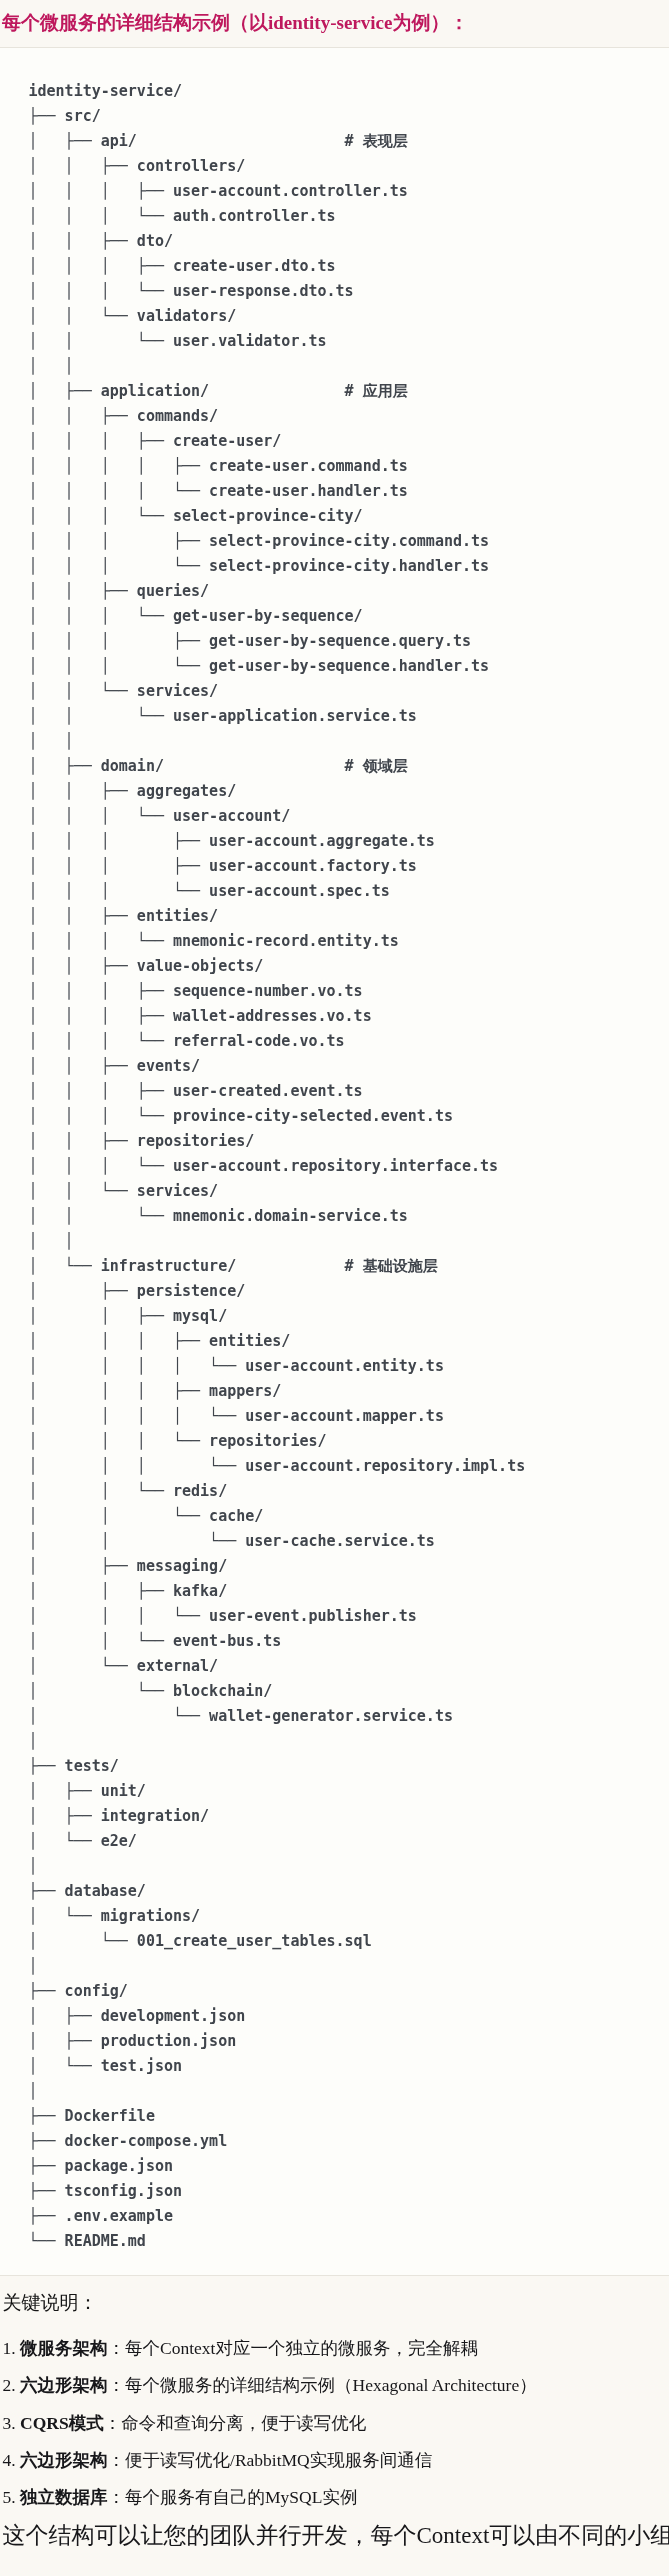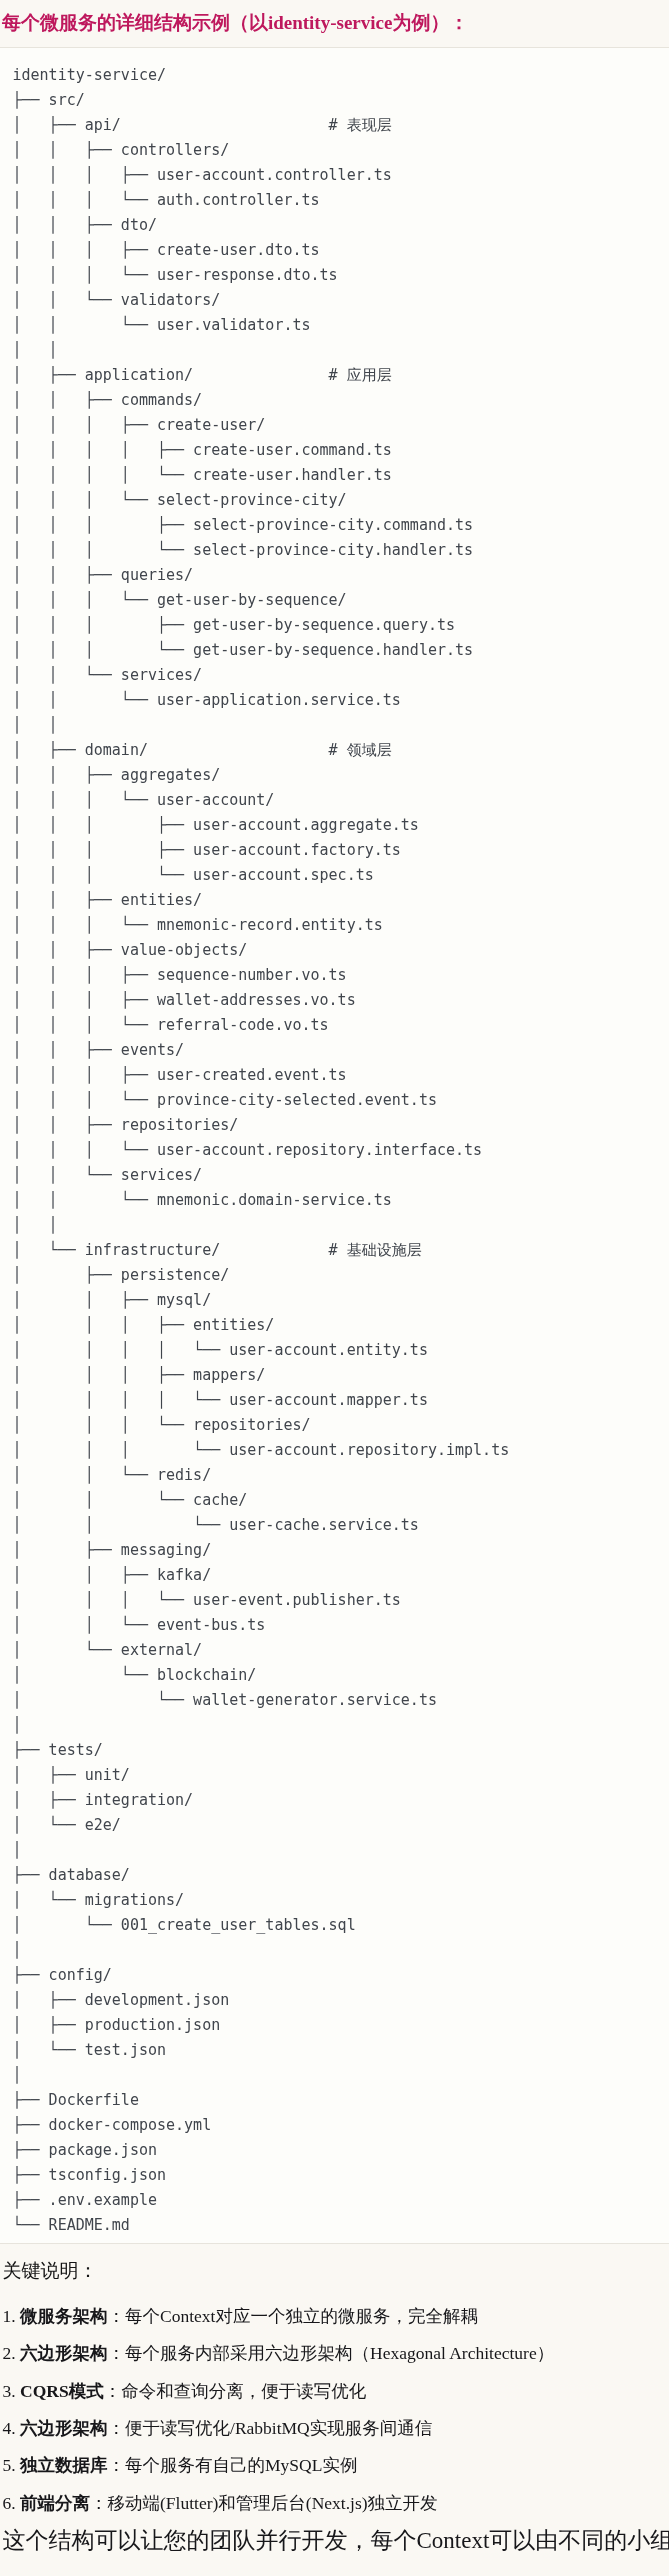--- a/index.html
+++ b/index.html
@@ -18,26 +18,27 @@
     color:#be185d;
   }
   .codeblock{
     border-top:0.6px solid #e7e4dc;
     border-bottom:0.6px solid #e7e4dc;
     background:#fdfdfa;
     padding:15px 6.3px 5px 12.5px;
     overflow:hidden;
   }
   .codeblock pre{
-    margin:0;
+    margin:16px;
     font-family:"DejaVu Sans Mono", monospace;
     font-size:15px;
     line-height:25px;
     color:#40454c;
     white-space:pre;
+    font-weight:bold;
   }
   .notes{
     padding:0 5px 17.5px 2.5px;
   }
   .notes-heading{
     margin:13.8px 0 0 0;
     font-size:19px;
     line-height:27.5px;
     font-weight:400;
     color:#141414;
@@ -163,31 +164,28 @@
 </div>
 
 <div class="notes">
   <h2 class="notes-heading">关键说明：</h2>
 
   <div class="note-list">
     <div class="note-item">
       <span class="note-num">1.</span><span class="note-label">微服务架构</span><span>：</span><span>每个Context对应一个独立的微服务，完全解耦</span>
     </div>
     <div class="note-item">
-      <span class="note-num">2.</span><span class="note-label">六边形架构</span><span>：</span><span>每个服务内部采用六边形架构（Hexagonal Architecture）</span>
+      <span class="note-num">2.</span><span class="note-label">六边形架构</span><span>：</span><span>每个微服务的详细结构示例（Hexagonal Architecture）</span>
     </div>
     <div class="note-item">
       <span class="note-num">3.</span><span class="note-label">CQRS模式</span><span>：</span><span>命令和查询分离，便于读写优化</span>
     </div>
     <div class="note-item">
       <span class="note-num">4.</span><span class="note-label">六边形架构</span><span>：</span><span>便于读写优化/RabbitMQ实现服务间通信</span>
     </div>
     <div class="note-item">
       <span class="note-num">5.</span><span class="note-label">独立数据库</span><span>：</span><span>每个服务有自己的MySQL实例</span>
     </div>
-    <div class="note-item">
-      <span class="note-num">6.</span><span class="note-label">前端分离</span><span>：</span><span>移动端(Flutter)和管理后台(Next.js)独立开发</span>
-    </div>
   </div>
 
   <div class="closing">这个结构可以让您的团队并行开发，每个Context可以由不同的小组负责，互不干扰。</div>
 </div>
 
 
 </body></html>

